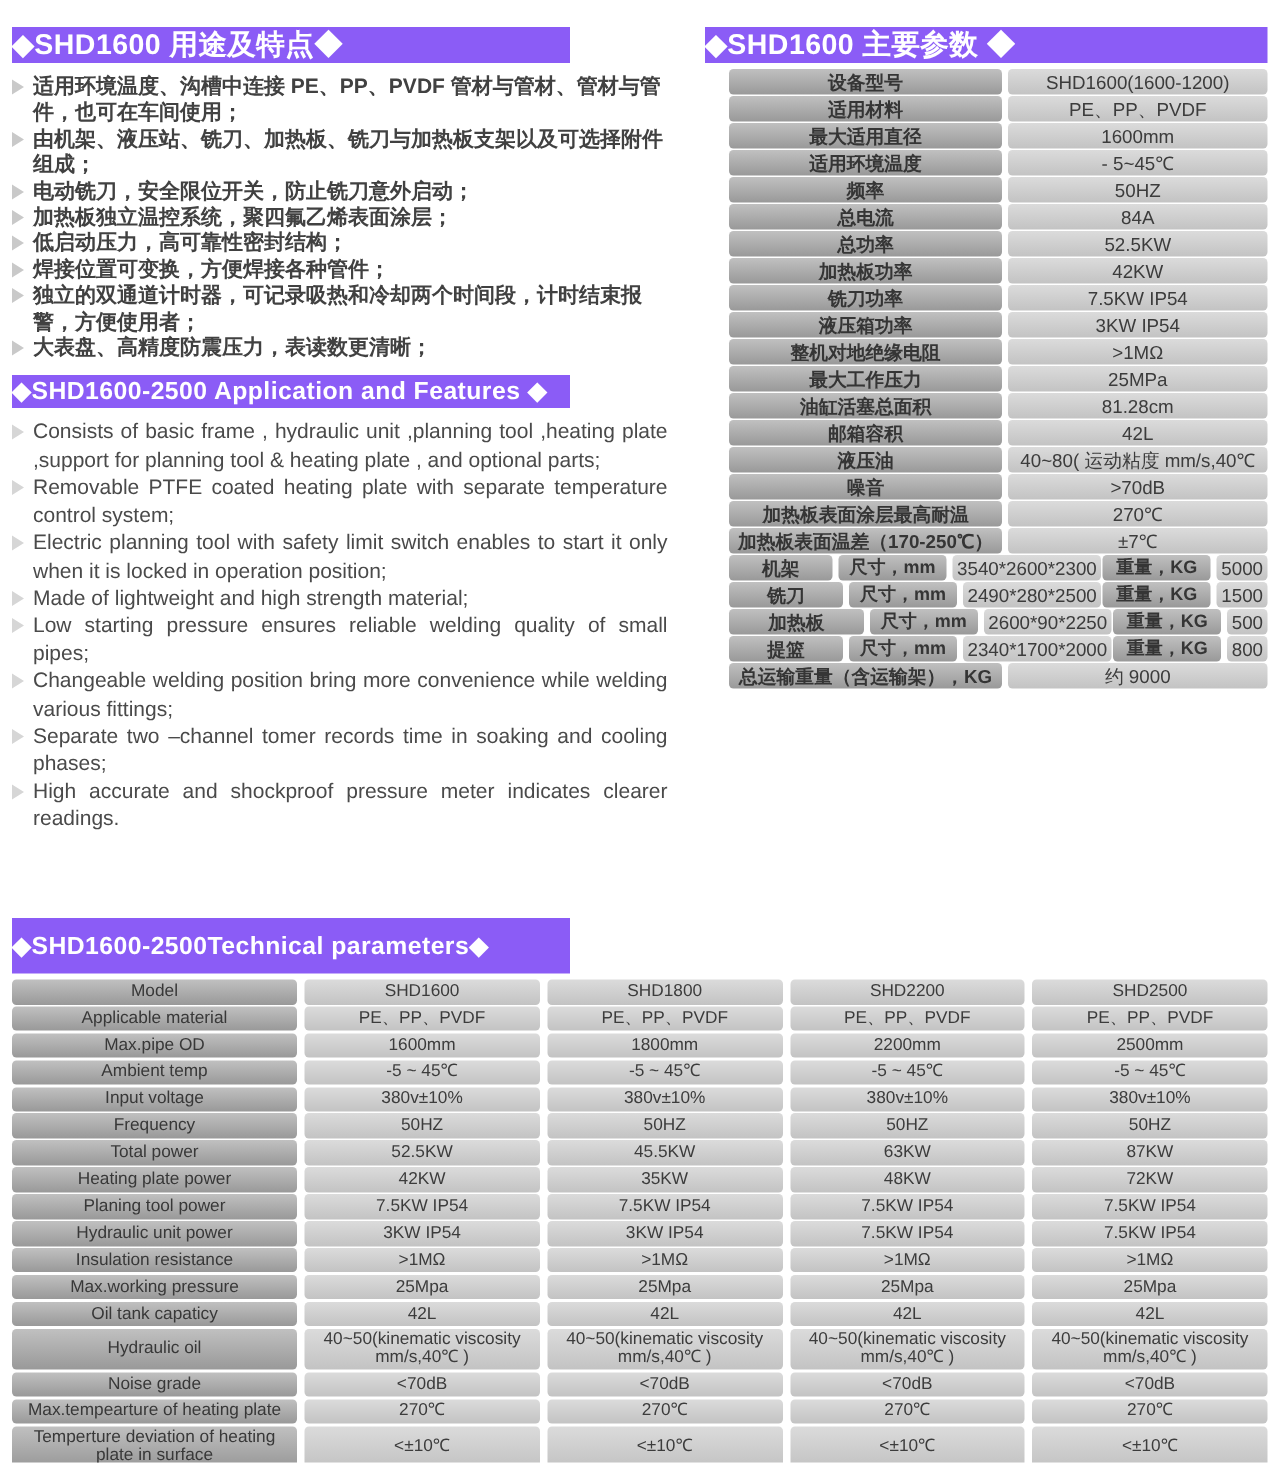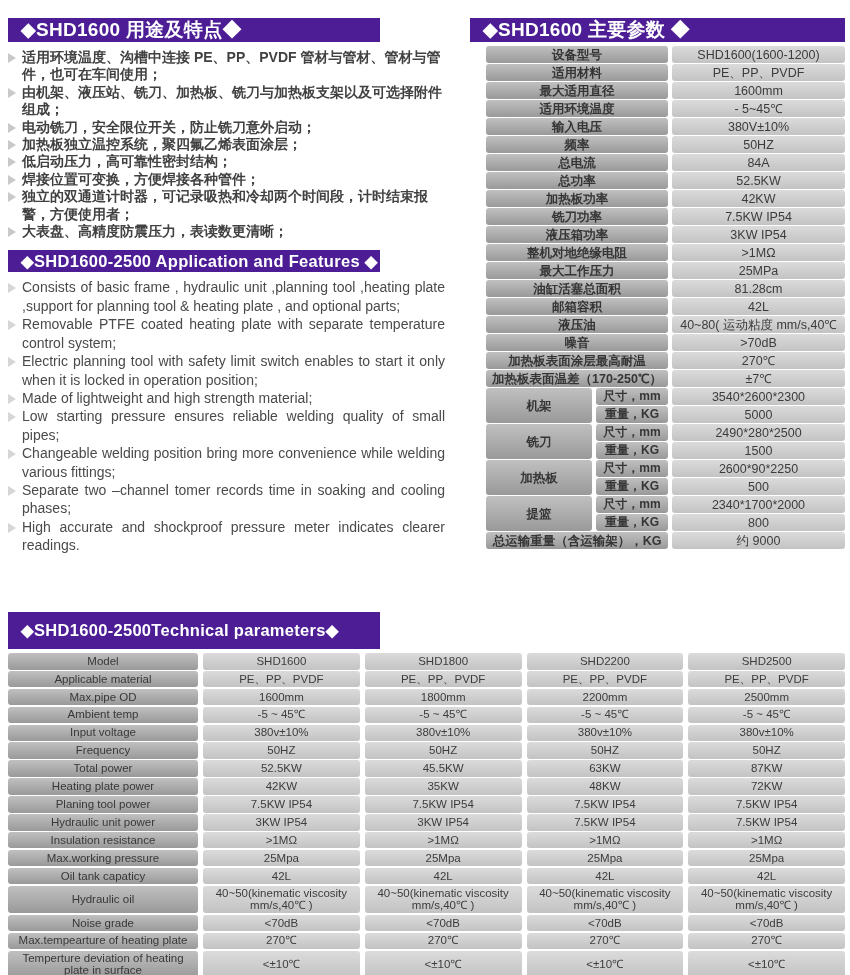--- a/index.html
+++ b/index.html
@@ -1,22 +1,22 @@
 <!DOCTYPE html>
 <html><head>
 <meta charset="utf-8">
 <style>
   html,body{margin:0;padding:0;}
   body{
     width:850px;height:975px;position:relative;background:#ffffff;
     font-family:"Liberation Sans",sans-serif;color:#3c3c3c;overflow:hidden;
   }
   .redbar{
-    background:#4c1d95;color:#ffffff;font-weight:bold;
-    display:flex;align-items:center;padding-left:13px;box-sizing:border-box;
+    background:#8b5cf6;color:#ffffff;font-weight:bold;
+    display:flex;align-items:center;box-sizing:border-box;
     letter-spacing:0.3px;white-space:nowrap;text-align:right;
   }
   
   .left-col{position:absolute;left:8px;top:18px;width:437px;}
   .bar-cn{width:372px;height:24px;font-size:19px;}
   .list{margin-top:7px;}
   .bullet-row{position:relative;padding-left:14px;}
   .tri{
     position:absolute;left:0;top:4px;width:0;height:0;
     border-left:8px solid #c9c9c9;border-top:5px solid transparent;border-bottom:5px solid transparent;
@@ -35,21 +35,21 @@
   .val{background:linear-gradient(#dbdbdb,#c3c3c3);color:#3c3c3c;}
   
   .right-col{position:absolute;left:470px;top:18px;width:375px;}
   .bar-right{width:375px;height:24px;font-size:19px;}
   .ptable{margin-top:4px;margin-left:16px;}
   .prow{display:flex;gap:4px;height:17px;margin-bottom:1px;}
   .pl{width:182px;font-size:12.5px;font-weight:bold;}
   .pv{flex:1;font-size:12.5px;}
   .pgroup{display:flex;gap:4px;margin-bottom:1px;}
   .pg-label{width:106px;font-size:12.5px;font-weight:bold;}
-  .pg-right{flex:1;display:flex;flex-direction:column;gap:1px;}
+  .pg-right{flex:1;display:flex;flex-direction:row;gap:1px;}
   .pg-row{display:flex;gap:4px;height:17px;}
   .pg-sub{width:72px;font-size:12px;font-weight:bold;}
   .pg-val{flex:1;font-size:12.5px;}
   
   .bottom{position:absolute;left:8px;top:612px;width:837px;}
   .bar-bottom{width:372px;height:37px;font-size:16.5px;}
   .ttable{margin-top:4px;}
   .trow{display:flex;gap:5px;margin-bottom:1.4px;}
   .tl{width:190px;min-height:16.5px;font-size:11.5px;color:#383838;}
   .tv{flex:1;min-height:16.5px;font-size:11.5px;}
@@ -145,24 +145,20 @@
         </div>
         <div class="prow">
           <div class="cell lab pl">最大适用直径</div>
           <div class="cell val pv">1600mm</div>
         </div>
         <div class="prow">
           <div class="cell lab pl">适用环境温度</div>
           <div class="cell val pv">- 5~45℃</div>
         </div>
         <div class="prow">
-          <div class="cell lab pl">输入电压</div>
-          <div class="cell val pv">380V±10%</div>
-        </div>
-        <div class="prow">
           <div class="cell lab pl">频率</div>
           <div class="cell val pv">50HZ</div>
         </div>
         <div class="prow">
           <div class="cell lab pl">总电流</div>
           <div class="cell val pv">84A</div>
         </div>
         <div class="prow">
           <div class="cell lab pl">总功率</div>
           <div class="cell val pv">52.5KW</div>

